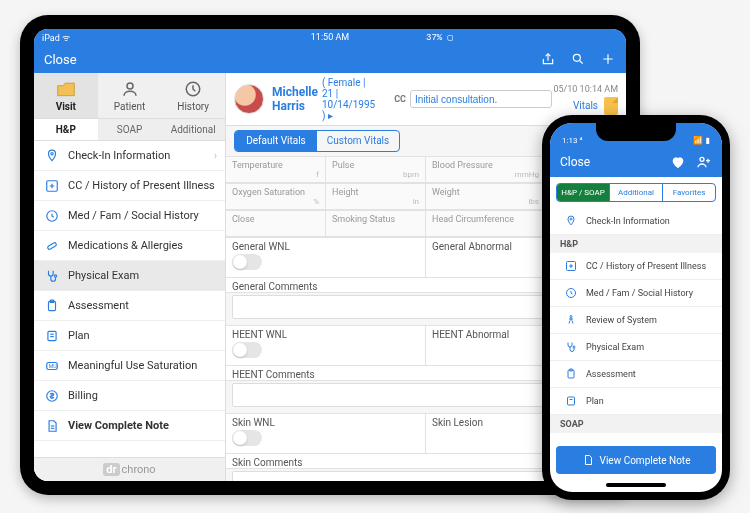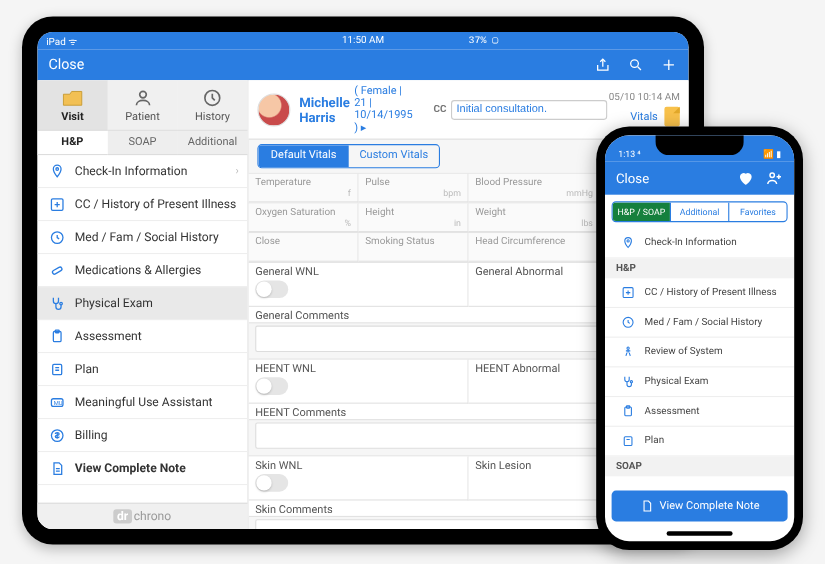--- a/index.html
+++ b/index.html
@@ -538,21 +538,21 @@
               </span>
             <span>Plan</span>
           </div>
           <div class="nav-item">
             <span class="li-icon">
                 <svg width="14" height="14" viewBox="0 0 24 24" fill="none" stroke="currentColor" stroke-width="2">
                   <rect x="3" y="6" width="18" height="12" rx="3"></rect>
                   <text x="6.5" y="16" font-size="9" fill="currentColor" stroke="none">MU</text>
                 </svg>
               </span>
-            <span>Meaningful Use Assistant</span>
+            <span>Meaningful Use Saturation</span>
           </div>
           <div class="nav-item">
             <span class="li-icon">
                 <svg width="14" height="14" viewBox="0 0 24 24" fill="none" stroke="currentColor" stroke-width="2">
                   <circle cx="12" cy="12" r="9"></circle>
                   <path d="M12 7v10M9 9.5c0-1 1-2 3-2s3 1 3 2-1 2-3 2-3 1-3 2 1 2 3 2 3-1 3-2"></path>
                 </svg>
               </span>
             <span>Billing</span>
           </div>

